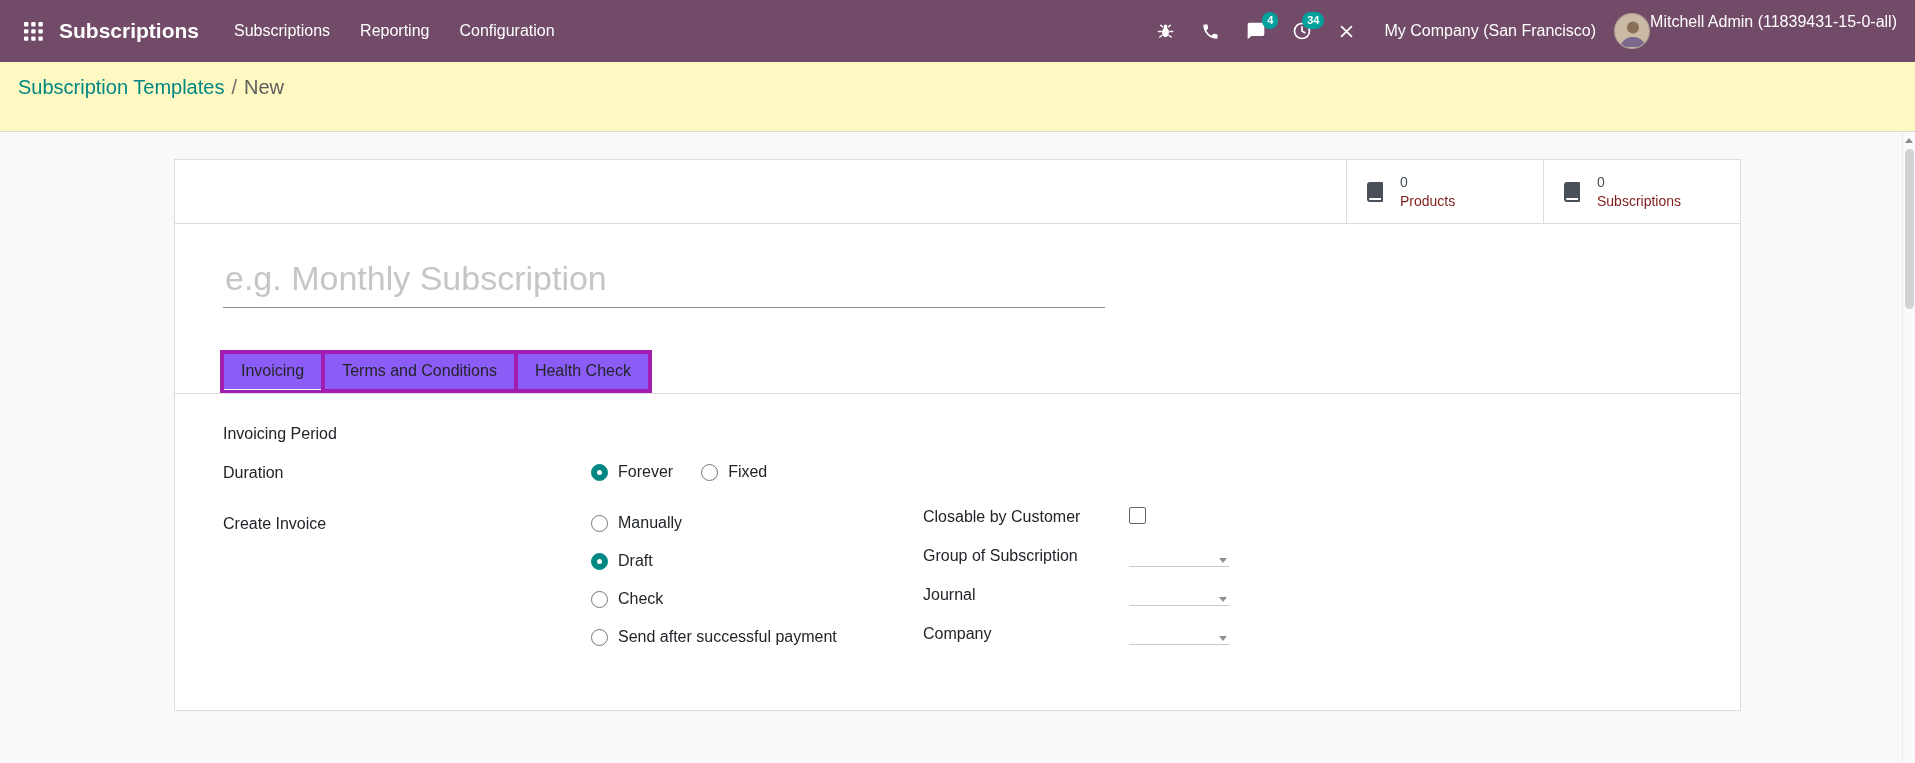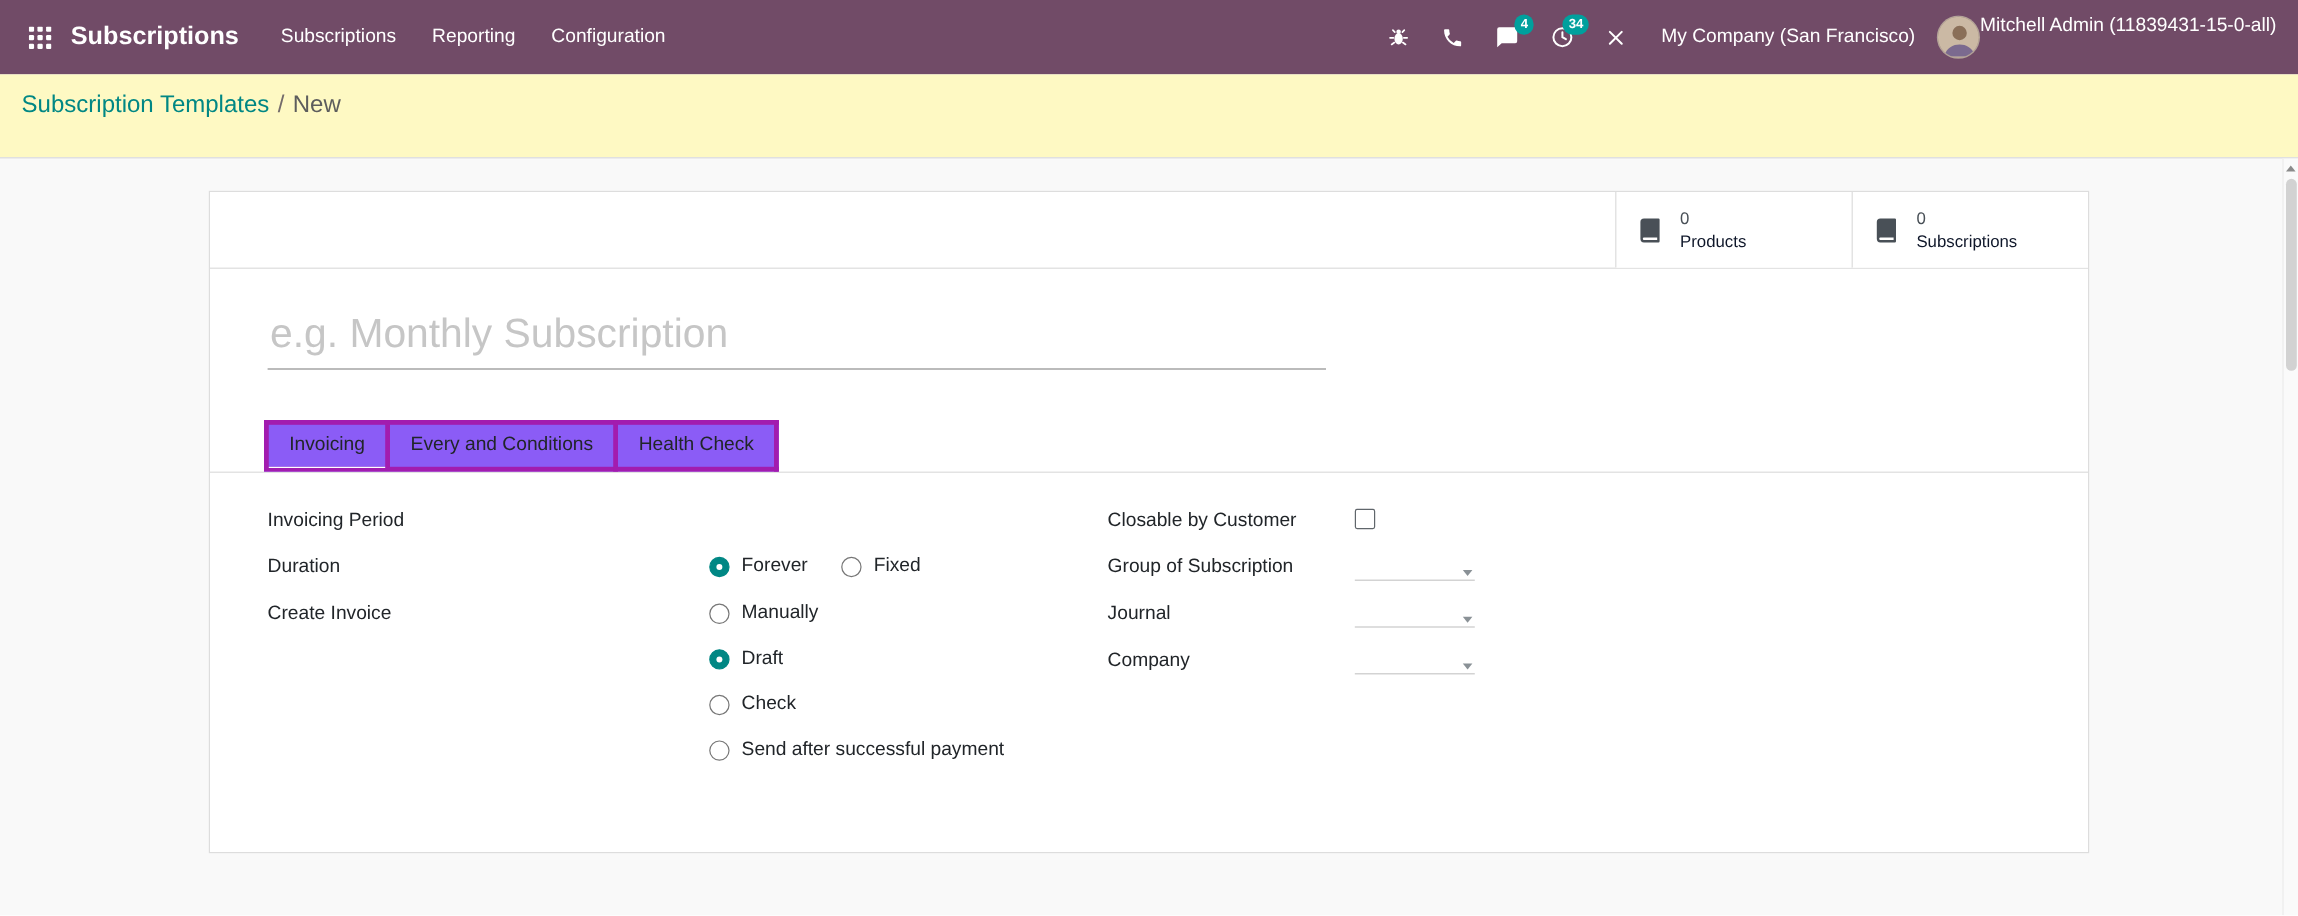--- a/index.html
+++ b/index.html
@@ -32,51 +32,51 @@
   .btn-discard{background:none;border:1px solid transparent;color:#212529;font-size:15px;padding:8px 17px;margin-left:8px;cursor:pointer}
 
   
   .content{flex:1;position:relative;background:#f9f9f9;border-top:1px solid #dadada;overflow:hidden}
   .sheet{width:1567px;margin:27px auto 0;background:#fff;border:1px solid #ddd;height:552px}
 
   .stat-strip{height:64px;border-bottom:1px solid #ddd;display:flex;justify-content:flex-end;background:#fff}
   .stat-btn{width:197px;border:none;border-left:1px solid #ddd;display:flex;align-items:center;gap:13px;padding:0 16px;background:#fff;cursor:pointer;font-size:14px;text-align:left}
   .sb-text{display:flex;flex-direction:column;line-height:1.35}
   .sb-value{color:#495057}
-  .sb-label{color:#0f172a}
+  .sb-label{color:#7f1d1d}
 
   .name-wrap{margin:33px 48px 0;width:882px}
   .name-input{width:100%;border:none;border-bottom:1px solid #8f8f8f;font-size:34px;padding:2px 2px 9px;color:#212529;outline:none;background:transparent}
   .name-input::placeholder{color:#c6c6c6}
 
   .tabs{margin-top:42px;padding-left:45px;border-bottom:1px solid #ddd;display:flex;align-items:flex-end}
   .tab{font-size:16px;color:#212529;padding:8px 17px 9px;border:4px solid #a21caf;background:#8b5cf6;cursor:pointer;position:relative;white-space:nowrap}
   .tab:not(:first-child){border-left:none}
   .tab.on::after{content:'';position:absolute;left:0;right:0;bottom:-1px;height:1px;background:#fff}
 
-  .form-area{display:flex;padding:30px 48px 0;align-items:flex-start}
+  .form-area{display:flex;padding:30px 48px 0;align-items:flex-end}
   .col-left{width:700px;flex:0 0 700px}
   .col-right{flex:1}
   .form-row{display:flex;margin-bottom:17px;align-items:flex-start;min-height:22px}
   .col-left .o-label{width:368px;flex:0 0 368px}
   .col-right .o-label{width:206px;flex:0 0 206px}
   .o-label{color:#212529;padding-top:1px}
 
   .ip-widget{display:flex;align-items:flex-end}
   .ip-every{color:#212529;margin-right:6px;padding-bottom:2px}
   .ip-input{width:112px;border:none;border-bottom:1px solid #b3b3b3;font-size:16px;padding:0 4px 2px;outline:none;color:#212529;background:transparent}
   .ip-select{width:126px;margin-left:10px;border-bottom:1px solid #b3b3b3;display:flex;justify-content:space-between;align-items:center;padding:0 3px 4px;cursor:pointer;color:#212529}
 
   .caret{width:0;height:0;border-left:5px solid transparent;border-right:5px solid transparent;border-top:5px solid #6c757d}
 
   .opt{display:flex;align-items:center;gap:10px;margin-bottom:20px}
   .opt:last-child{margin-bottom:0}
   .opt-label{color:#212529}
   .opt-inline{display:flex;gap:28px}
-  .opt-inline .opt{margin-bottom:4px}
+  .opt-inline .opt{margin-bottom:16px}
   .radio{width:17px;height:17px;border-radius:50%;border:1px solid #767676;background:#fff;flex:0 0 17px;position:relative;cursor:pointer;display:inline-block}
   .radio.on{background:var(--accent,#008784);border-color:var(--accent,#008784)}
   .radio.on::after{content:'';position:absolute;left:5px;top:5px;width:5px;height:5px;border-radius:50%;background:#fff}
 
   .checkbox{width:17px;height:17px;border:1px solid #60666b;border-radius:2px;background:#fff;cursor:pointer;display:inline-block}
 
   .sel-line{width:100px;border-bottom:1px solid #c9c9c9;display:flex;justify-content:flex-end;align-items:flex-end;height:21px;padding:0 2px 3px;cursor:pointer}
   .sel-line .caret{border-left-width:4px;border-right-width:4px;border-top:5px solid #8a9196}
   .input-line{width:100px;border:none;border-bottom:1px solid #c9c9c9;height:21px;outline:none;background:transparent;font-size:16px;color:#212529}
 
@@ -190,21 +190,21 @@
         </span>
       </button>
     </div>
 
     <div class="name-wrap">
       <input class="name-input" type="text" placeholder="e.g. Monthly Subscription" style="">
     </div>
 
     <div class="tabs">
       <div class="tab on">Invoicing</div>
-      <div class="tab">Every and Conditions</div>
+      <div class="tab">Terms and Conditions</div>
       <div class="tab">Health Check</div>
     </div>
 
     <div class="form-area">
 
       <div class="col-left">
 
         <div class="form-row">
           <label class="o-label">Invoicing Period</label>
         </div>

